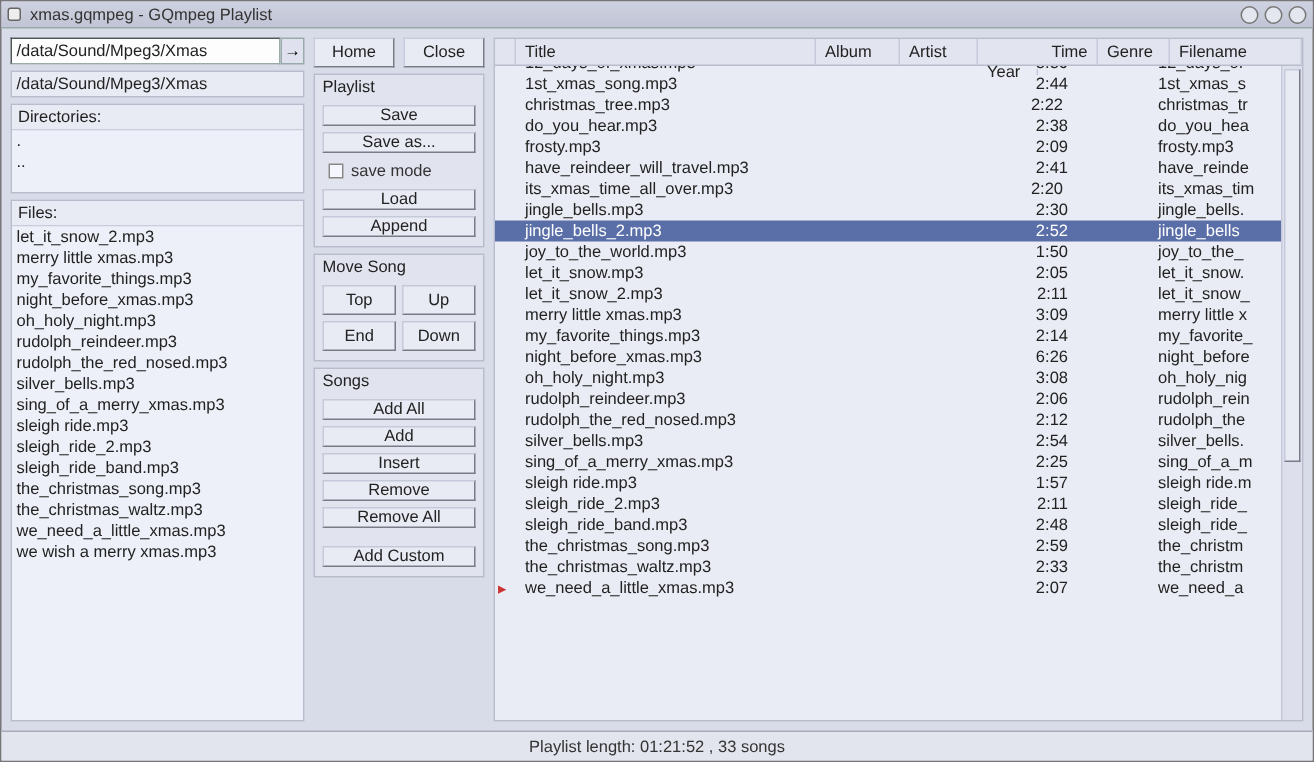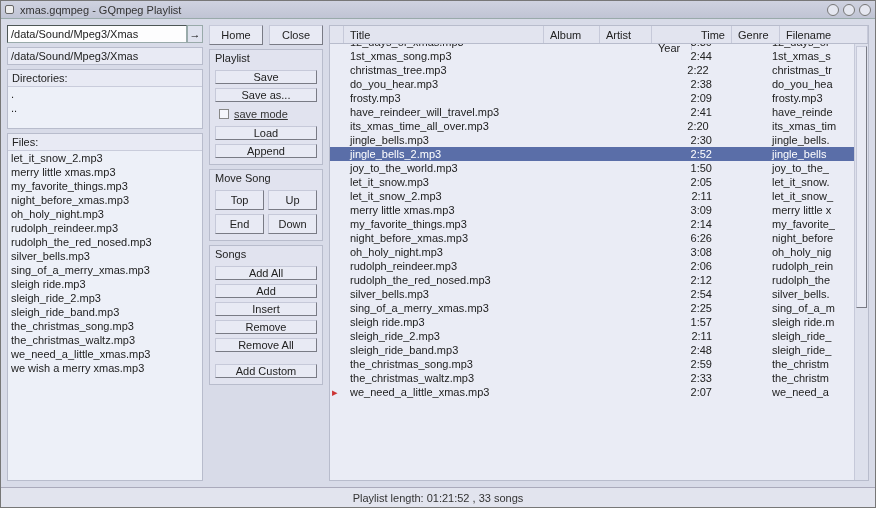--- a/index.html
+++ b/index.html
@@ -22,21 +22,21 @@
   .panelbox .plist { background: #edf0f8; overflow: hidden; padding: 1px 3px; color: #222; flex: 1; min-height: 0; }
   .dirlist { height: 60px; }
   .filebox { flex: 1; min-height: 0; }
   .filebox .plist { overflow-y: auto; overflow-x: hidden; }
   .plist .row { height: 14px; white-space: nowrap; }
   .middle { width: 114px; display: flex; flex-direction: column; gap: 4px; }
   .btnrow { display: flex; gap: 6px; }
   .btn { border: 1px outset #c6c9d9; background: #e8eaf4; color: #222; height: 20px; display: flex; align-items: center; justify-content: center; flex: 1; padding: 0 6px; cursor: default; }
   .framebox { border: 1px solid #b8bccc; background: #e1e3ef; padding: 2px 5px 6px; display: flex; flex-direction: column; gap: 4px; }
   .framebox .fhead { color: #222; padding: 0 0 2px; }
-  .chk { display: flex; align-items: center; gap: 5px; color: #333; height: 16px; padding-left: 4px; text-decoration: underline; }
+  .chk { display: flex; align-items: center; gap: 5px; color: #333; height: 16px; padding-left: 4px; }
   .chkbox { width: 10px; height: 10px; border: 1px solid #888; background: #f5f6fb; }
   .grid2 { display: grid; grid-template-columns: 1fr 1fr; gap: 4px; }
   .right { flex: 1; display: flex; flex-direction: column; border: 1px solid #b8bccc; background: #eaecf5; min-width: 0; }
   .hdr { display: flex; background: #e2e4ef; border-bottom: 1px solid #b8bccc; height: 18px; }
   .hdr .col { border-right: 1px solid #c6c9d9; padding: 2px 6px; color: #222; display: flex; align-items: center; }
   .col-title { flex: 1; min-width: 0; }
   .col-album { width: 56px; }
   .col-artist { width: 52px; }
   .col-year { width: 40px; margin-top: 20px; }
   .col-time { width: 40px; text-align: right; justify-content: flex-end; }

